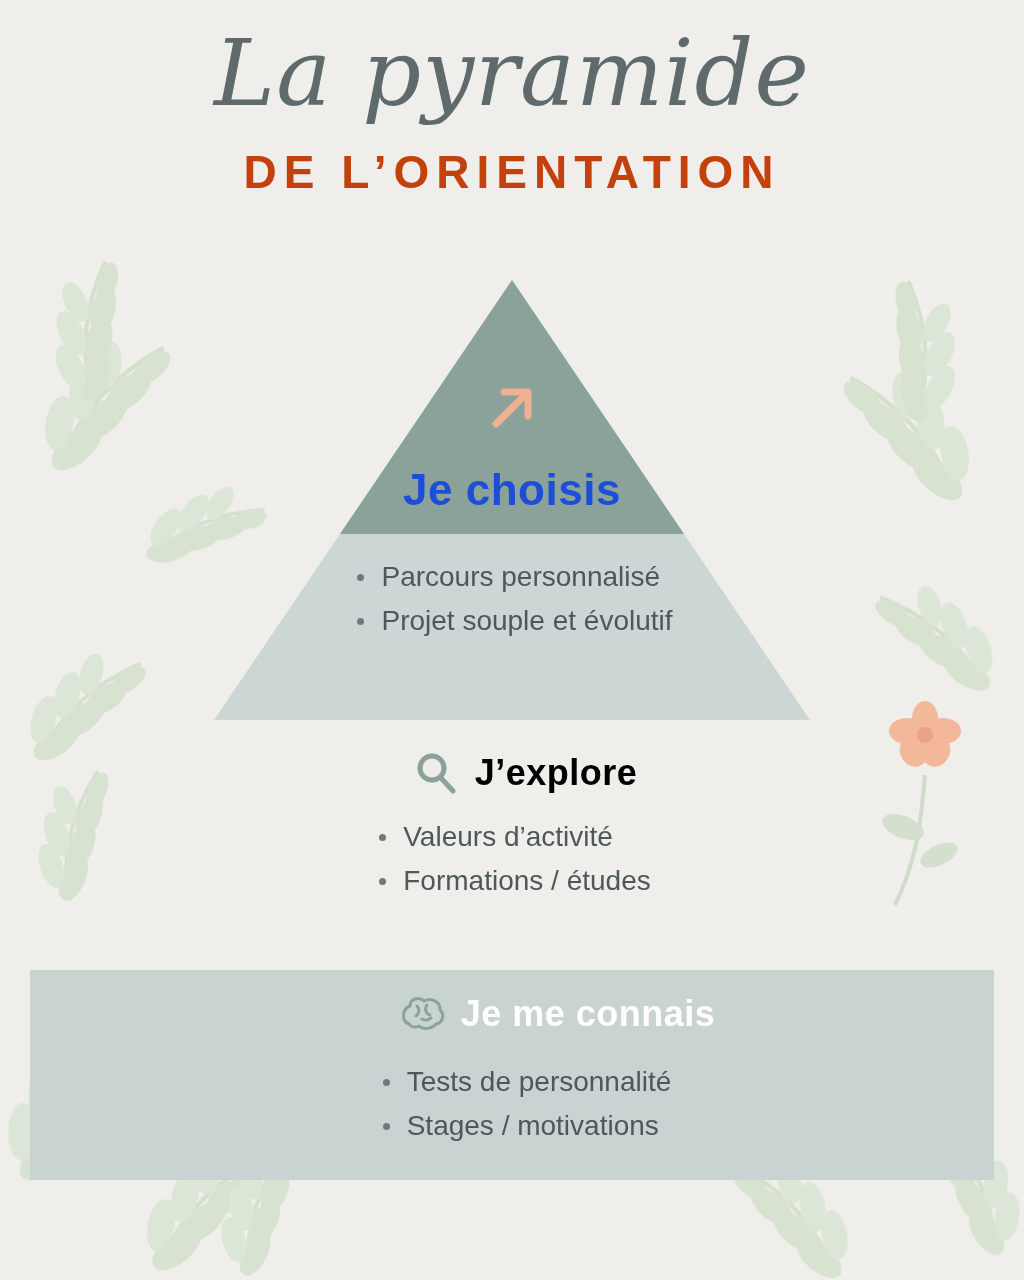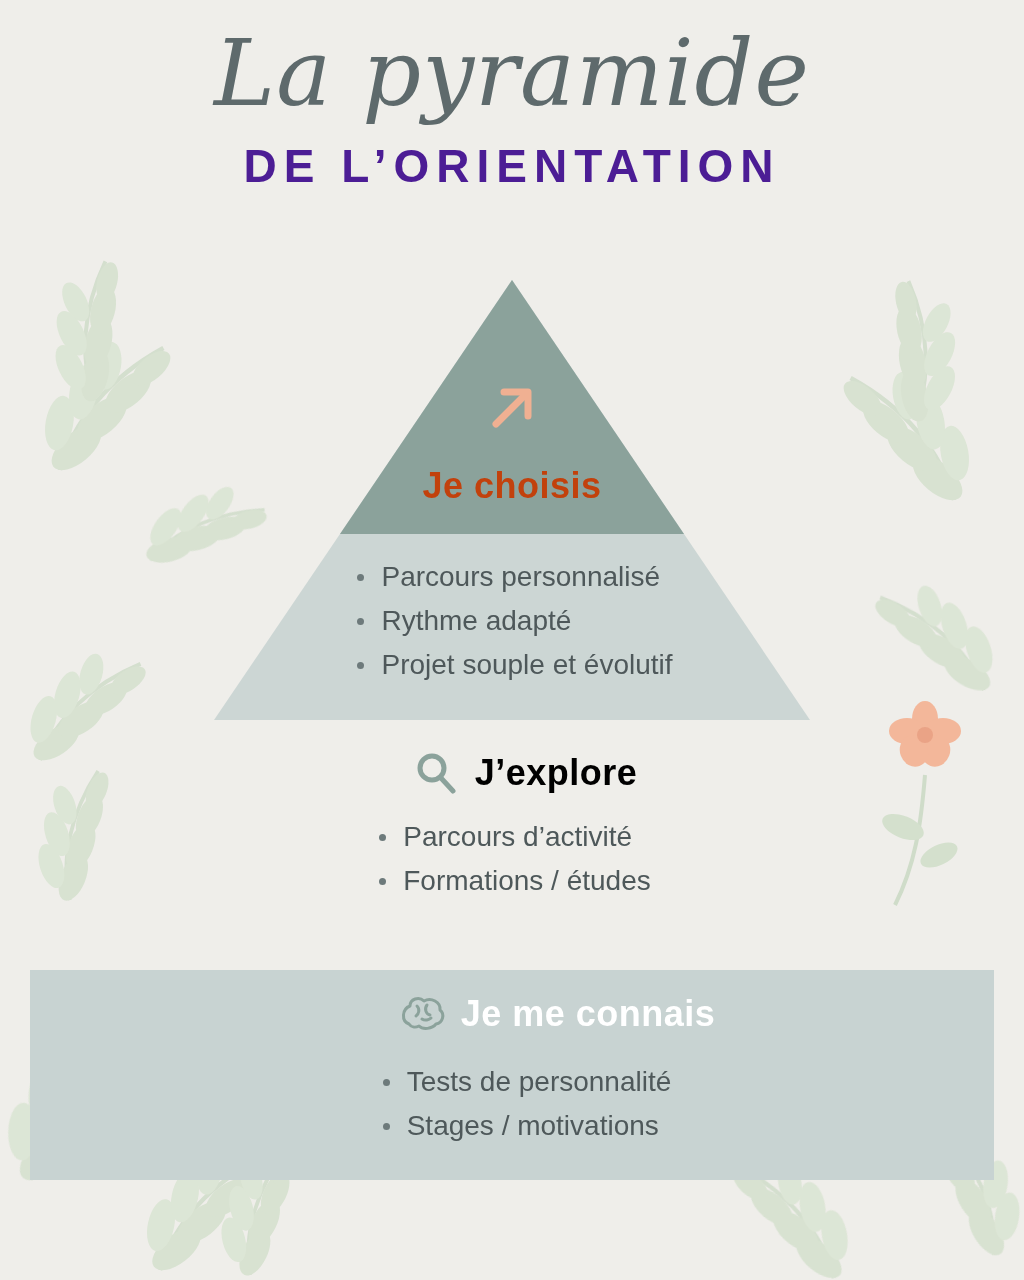--- a/index.html
+++ b/index.html
@@ -45,22 +45,22 @@
     line-height: 1.05;
     color: #5e6a6c;
     margin-top: 26px;
     letter-spacing: 1px;
   }
   .sub-title {
     font-family: "Liberation Sans", sans-serif;
     font-weight: 700;
     font-size: 46px;
     letter-spacing: 7px;
-    color: #4c1d95;
-    margin-top: 16px;
+    color: #c2410c;
+    margin-top: 22px;
   }
 
   
   .pyramid-wrap {
     position: absolute;
     top: 280px;
     left: 0;
     width: 1024px;
     height: 1000px;
   }
@@ -114,22 +114,22 @@
   #tier-top-shape {
     position: absolute;
     top: 0;
     left: 0;
   }
   .tier1-label {
     position: absolute;
     top: 185px;
     left: 0;
     width: 1024px;
-    color: #c2410c;
-    font-size: 36px;
+    color: #1d4ed8;
+    font-size: 44px;
   }
   .tier1-arrow {
     position: absolute;
     top: 100px;
     left: 0;
     width: 1024px;
     text-align: center;
   }
   .tier1-bullets {
     position: absolute;
@@ -250,39 +250,38 @@
           </g>
         </svg>
       </span>
     </div>
     <div class="tier1-label tier-label">
       <span>Je choisis</span>
     </div>
     <div class="tier1-bullets bullets-center">
       <ul class="bullets">
         <li>Parcours personnalisé</li>
-        <li>Rythme adapté</li>
         <li>Projet souple et évolutif</li>
       </ul>
     </div>
 
     <div class="tier2-label tier-label">
       <span class="icon">
         <svg width="50" height="50" viewBox="0 0 50 50" xmlns="http://www.w3.org/2000/svg">
           <g stroke="#8ba29b" stroke-width="5" fill="none" stroke-linecap="round">
             <circle cx="21" cy="20" r="12"></circle>
             <line x1="30" y1="30" x2="42" y2="43"></line>
           </g>
         </svg>
       </span>
       <span>J’explore</span>
     </div>
     <div class="tier2-bullets bullets-center">
       <ul class="bullets">
-        <li>Parcours d’activité</li>
+        <li>Valeurs d’activité</li>
         <li>Formations / études</li>
       </ul>
     </div>
 
     <div class="tier3-label tier-label">
       <span class="icon">
         <svg width="48" height="44" viewBox="0 0 48 44" xmlns="http://www.w3.org/2000/svg">
           <g fill="none" stroke="#8ba29b" stroke-width="3" stroke-linecap="round" stroke-linejoin="round">
             <path d="M10,32 C2,29 3,17 11,14 C11,7 20,4 25,9 C32,5 42,10 41,18 C46,22 44,31 37,32 C33,37 24,38 20,34 C16,36 12,35 10,32 Z"></path>
             <path d="M18,14 C21,17 20,22 17,24"></path>

